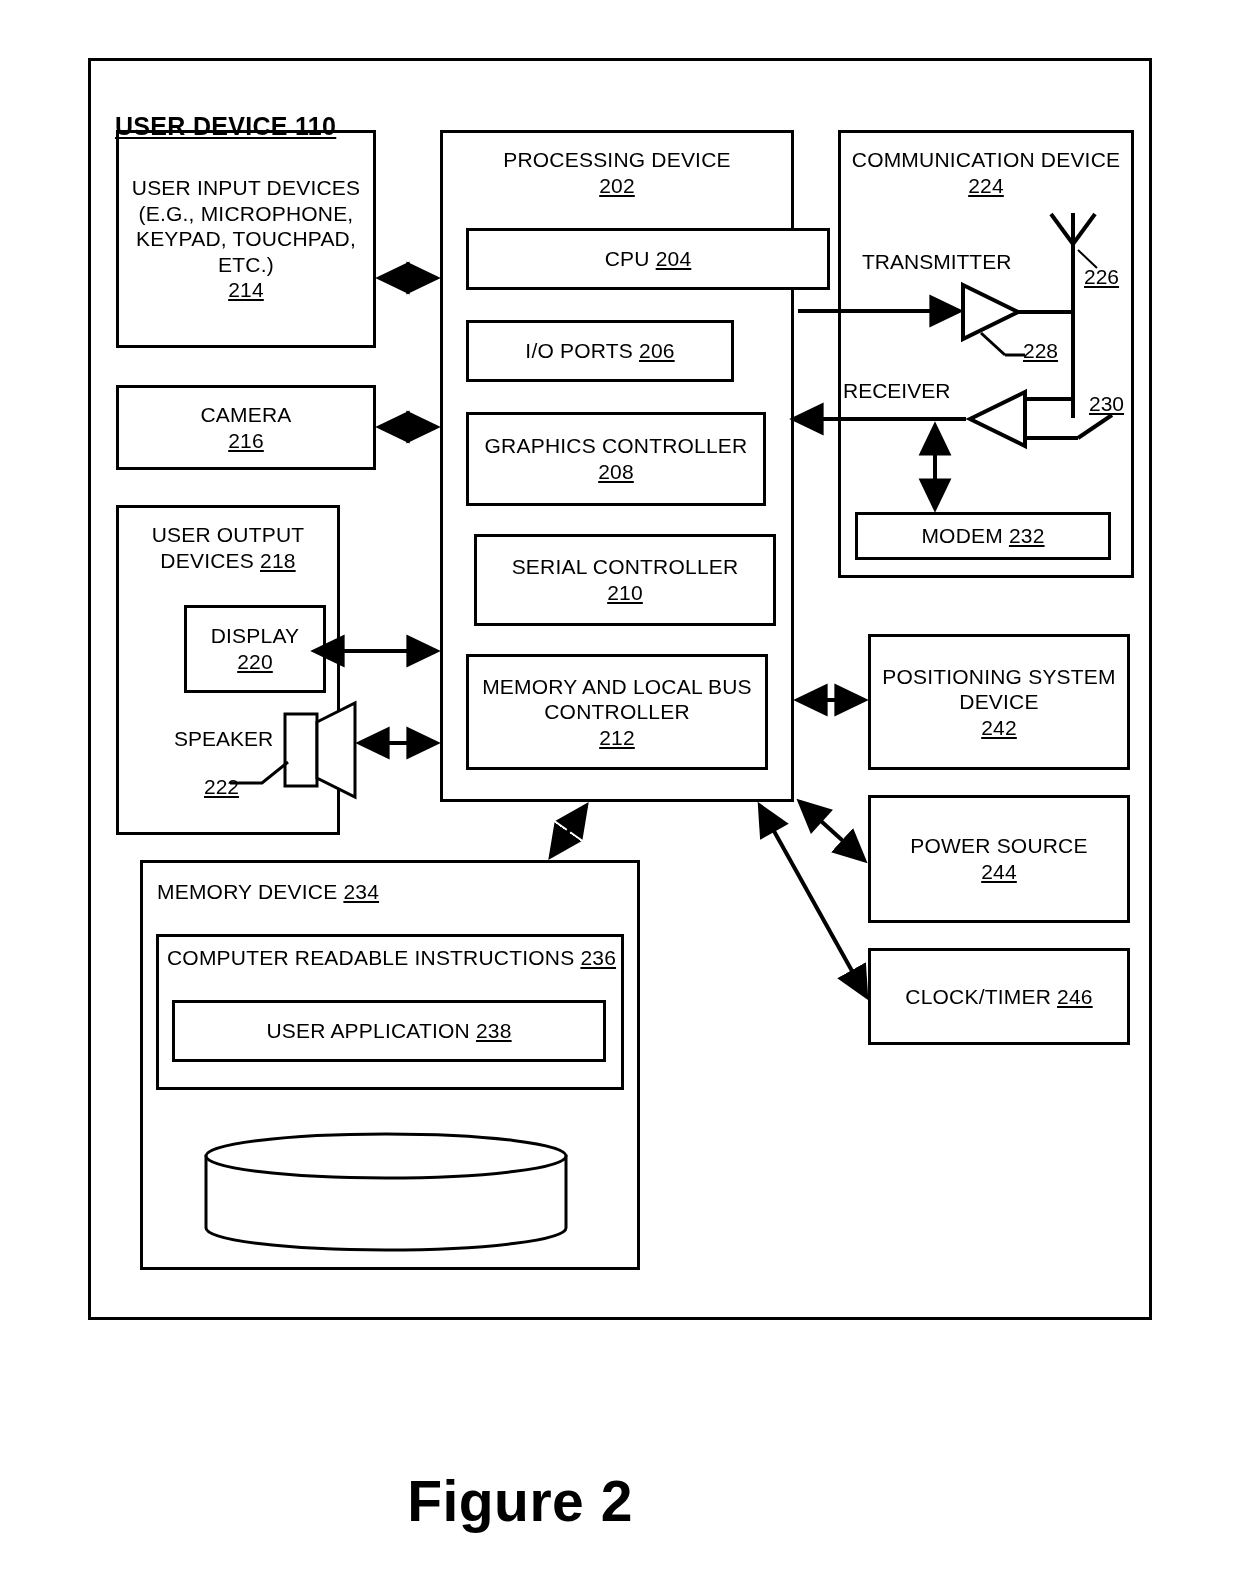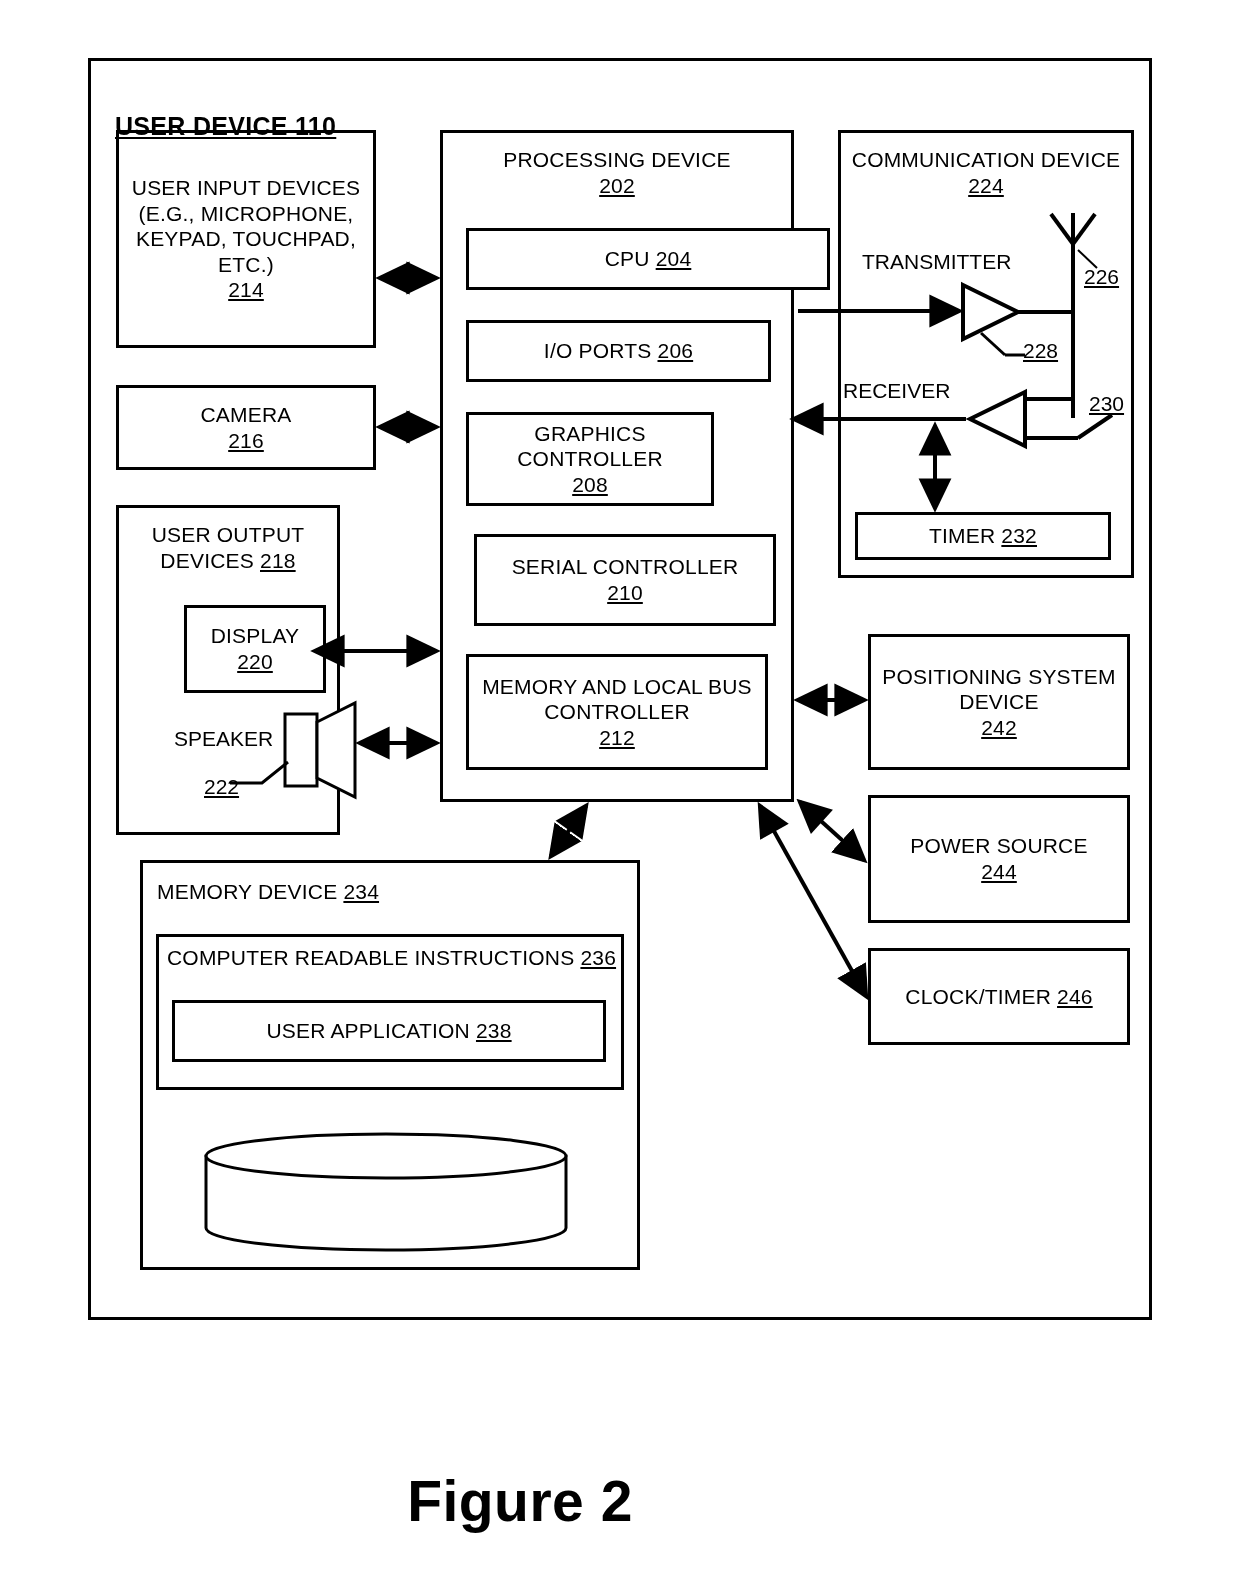--- a/index.html
+++ b/index.html
@@ -113,27 +113,27 @@
     <div>PROCESSING DEVICE</div>
     <div class="ref">202</div>
   </div>
 
   <div class="box" style="left:466px; top:228px; width:364px; height:62px;">
     <div>
       <span>CPU </span><span class="ref">204</span>
     </div>
   </div>
 
-  <div class="box" style="left:466px; top:320px; width:305px; height:62px;">
+  <div class="box" style="left:466px; top:320px; width:268px; height:62px;">
     <div>
       <span>I/O PORTS </span><span class="ref">206</span>
     </div>
   </div>
 
-  <div class="box" style="left:466px; top:412px; width:248px; height:94px;">
+  <div class="box" style="left:466px; top:412px; width:300px; height:94px;">
     <div>GRAPHICS CONTROLLER</div>
     <div class="ref">208</div>
   </div>
 
   <div class="box" style="left:466px; top:534px; width:302px; height:92px;margin-left:8px;">
     <div>SERIAL CONTROLLER</div>
     <div class="ref">210</div>
   </div>
 
   <div class="box" style="left:466px; top:654px; width:302px; height:116px;">
@@ -149,21 +149,21 @@
 
   <div class="lbl" style="left:862px; top:250px;">TRANSMITTER</div>
   <div class="lbl" style="left:843px; top:379px;">RECEIVER</div>
 
   <div class="lbl num" style="left:1084px; top:265px;">226</div>
   <div class="lbl num" style="left:1023px; top:339px;">228</div>
   <div class="lbl num" style="left:1089px; top:392px;">230</div>
 
   <div class="box" style="left:855px; top:512px; width:256px; height:48px;">
     <div>
-      <span>TIMER </span><span class="ref">232</span>
+      <span>MODEM </span><span class="ref">232</span>
     </div>
   </div>
 
   <div class="box" style="left:868px; top:634px; width:262px; height:136px;">
     <div>POSITIONING SYSTEM</div>
     <div>DEVICE</div>
     <div class="ref">242</div>
   </div>
 
   <div class="box" style="left:868px; top:795px; width:262px; height:128px;">

